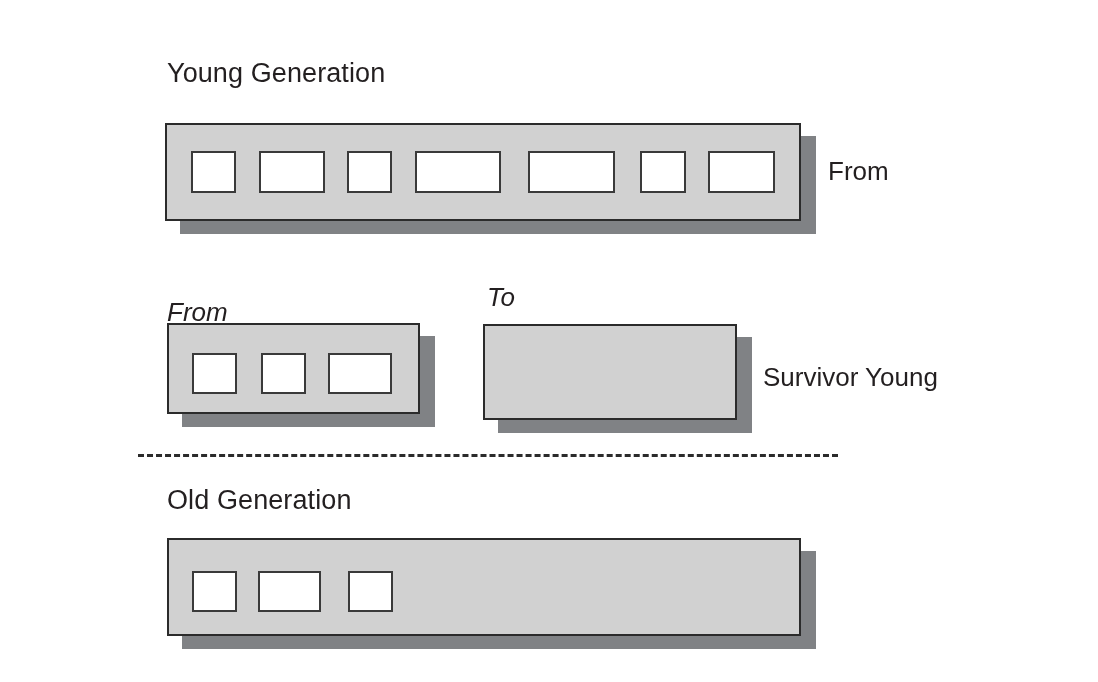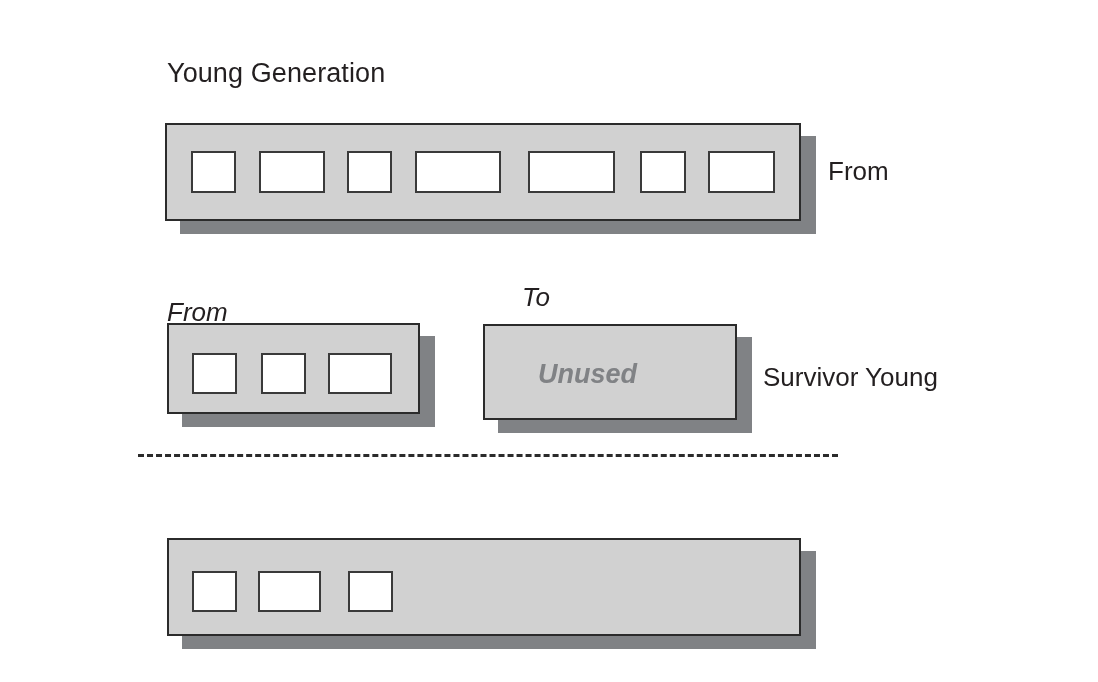--- a/index.html
+++ b/index.html
@@ -102,37 +102,37 @@
   <div class="block" style="left:347px; top:135px; width:45px; height:42px; z-index:2;"></div>
   <div class="block" style="left:415px; top:135px; width:86px; height:42px; z-index:2;"></div>
   <div class="block" style="left:528px; top:135px; width:87px; height:42px; z-index:2;"></div>
   <div class="block" style="left:640px; top:135px; width:46px; height:42px; z-index:2;"></div>
   <div class="block" style="left:708px; top:135px; width:67px; height:42px; z-index:2;"></div>
 
   <div class="label label-side" style="left:828px; top:142px;">From</div>
 
   <div class="label label-italic" style="left:167px; top:268px;margin-top:15px;">From</div>
 
-  <div class="label label-italic" style="left:487px; top:268px;margin-left:35px;">To</div>
+  <div class="label label-italic" style="left:487px; top:268px;">To</div>
 
   <div class="bar-shadow" style="left:182px; top:320px; width:253px; height:91px;"></div>
   <div class="bar bar-body" style="left:167px; top:307px; width:253px; height:91px;"></div>
 
   <div class="block" style="left:192px; top:337px; width:45px; height:41px; z-index:2;"></div>
   <div class="block" style="left:261px; top:337px; width:45px; height:41px; z-index:2;"></div>
   <div class="block" style="left:328px; top:337px; width:64px; height:41px; z-index:2;"></div>
 
   <div class="bar-shadow" style="left:498px; top:321px; width:254px; height:96px;"></div>
   <div class="bar bar-body" style="left:483px; top:308px; width:254px; height:96px;"></div>
-  <div class="unused-text" style="left:538px; top:343px;">Unused</div>
 
   <div class="label label-side" style="left:763px; top:348px;">Survivor Young</div>
 
   <div class="divider" style="left:138px; top:438px; width:700px;"></div>
 
+  <div class="label label-section" style="left:167px; top:471px;">Old Generation</div>
 
   <div class="bar-shadow" style="left:182px; top:535px; width:634px; height:98px;"></div>
   <div class="bar bar-body" style="left:167px; top:522px; width:634px; height:98px;"></div>
 
   <div class="block" style="left:192px; top:555px; width:45px; height:41px; z-index:2;"></div>
   <div class="block" style="left:258px; top:555px; width:63px; height:41px; z-index:2;"></div>
   <div class="block" style="left:348px; top:555px; width:45px; height:41px; z-index:2;"></div>
 
 </div>
 

